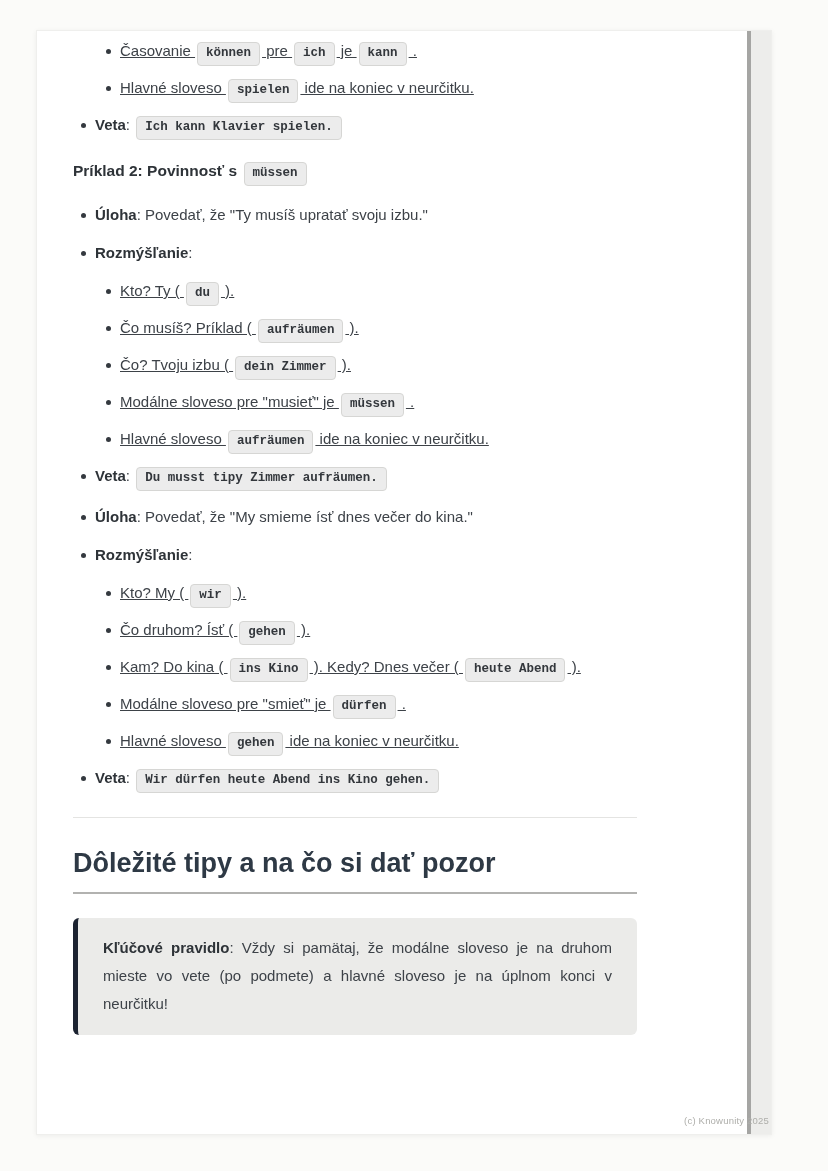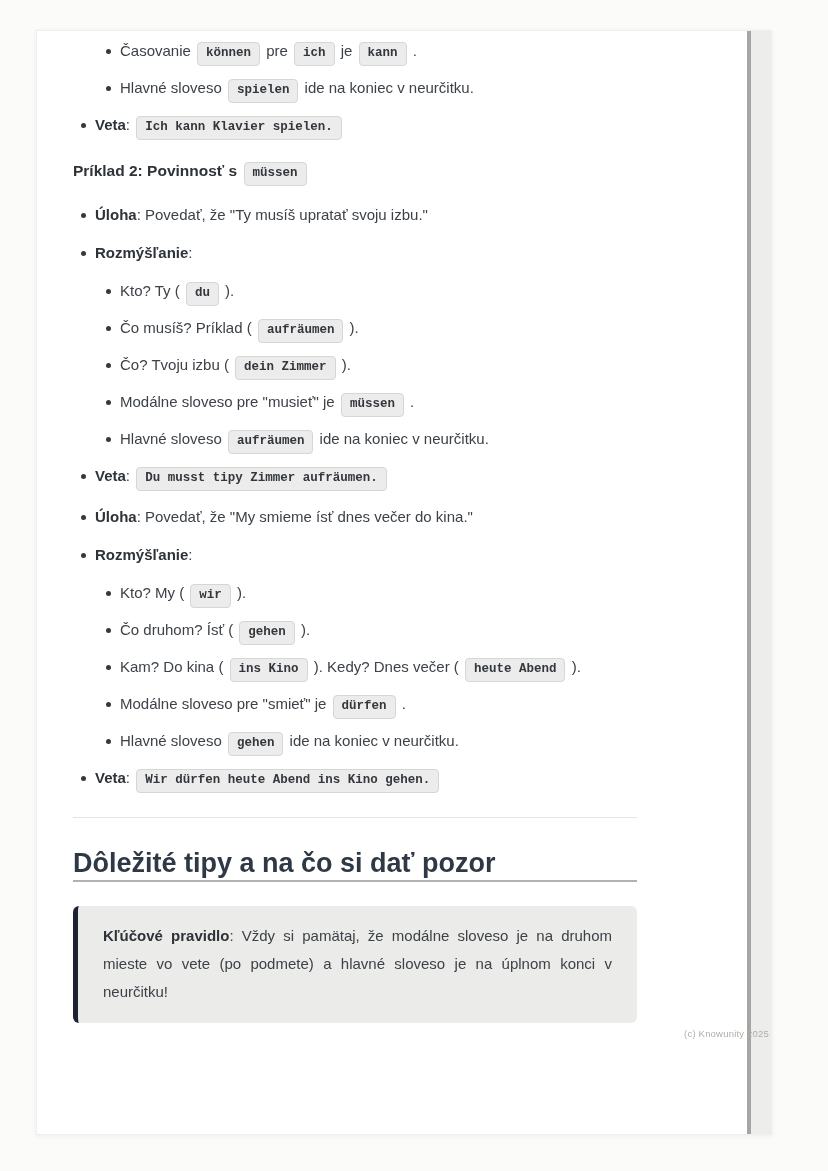--- a/index.html
+++ b/index.html
@@ -19,21 +19,21 @@
     box-sizing:border-box;
   }
   .content{
     position:absolute;left:36px;top:8px;
     width:564px;
     color:#3d4248;font-size:15px;line-height:24px;
   }
   
   .blk{position:relative;}
   .li1{margin:0 0 14px 22px;}
-  .li2{margin:0 0 10px 47px;}
+  .li2{margin:0 0 10px 47px;text-decoration:underline;}
   .li2 + .li1{margin-top:8px;}
   .li1 + .li2{margin-top:2px;}
   .li1::before,.li2::before{
     content:"";position:absolute;left:-14px;top:10px;
     width:5px;height:5px;border-radius:50%;background:#34393f;
   }
   .p-example{margin:19px 0 17px 0;font-weight:bold;color:#2e3338;font-size:15.5px;}
   .seg-b{font-weight:bold;color:#2e3338;}
   .badge{
     display:inline-block;
@@ -45,33 +45,33 @@
     padding:2px 8px 3px 8px;
     margin:0 2px;
     line-height:17px;
     vertical-align:baseline;
     white-space:nowrap;
   }
   .divider{border:none;border-top:1px solid #e4e4e2;margin:24px 0 0 0;}
   .section-title{
     margin:28px 0 24px 0;
     font-size:27px;line-height:34px;font-weight:bold;color:#2e3945;
-    border-bottom:2px solid #b2b2b0;
+    padding-bottom:12px;border-bottom:2px solid #b2b2b0;
   }
   .callout{
     background:#ebebe9;
     border-left:5px solid #1c2331;
     border-radius:6px;
     padding:16px 25px 17px 25px;
     box-sizing:border-box;
     text-align:justify;
     line-height:28px;color:#3d4248;
   }
   .watermark{
-    position:absolute;right:2px;top:997px;
+    position:absolute;right:2px;top:1084px;
     font-size:9.5px;color:#aeaeaa;z-index:3;
     letter-spacing:0.2px;
   }
   .scrollbar{
     position:absolute;right:0;top:0;width:24px;height:100%;
     background:#ededeb;z-index:1;
   }
   .scrollbar-thumb{
     position:absolute;left:0;top:0;width:4px;height:100%;
     background:#a5a5a3;

